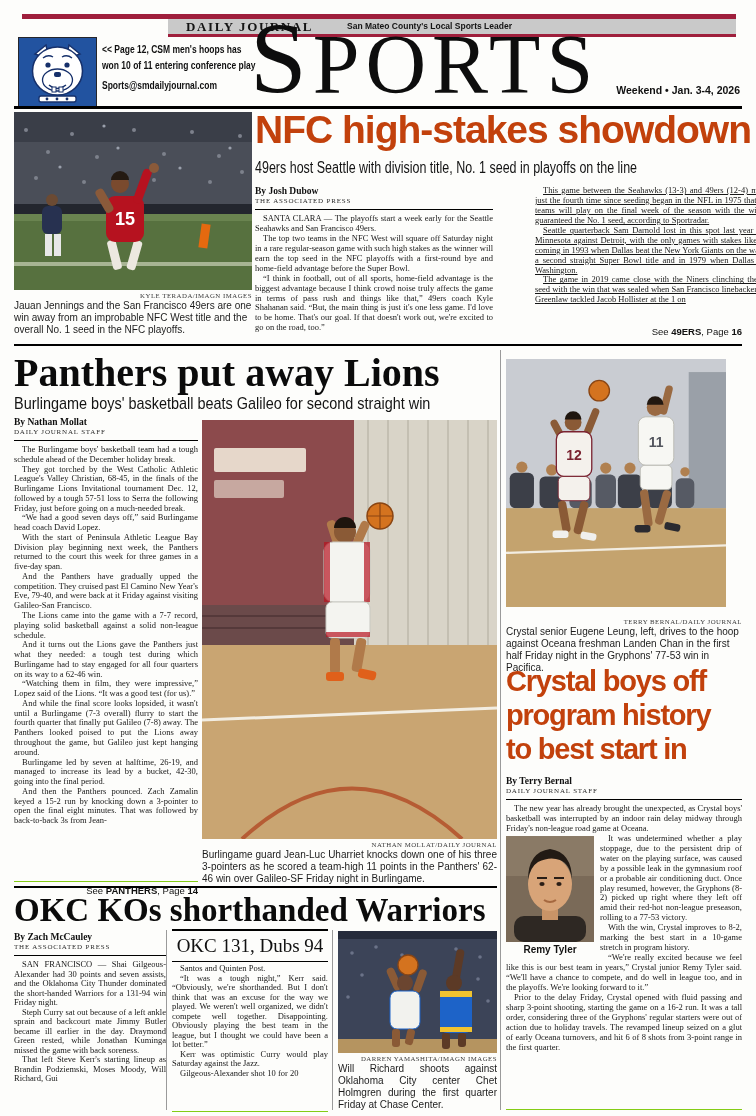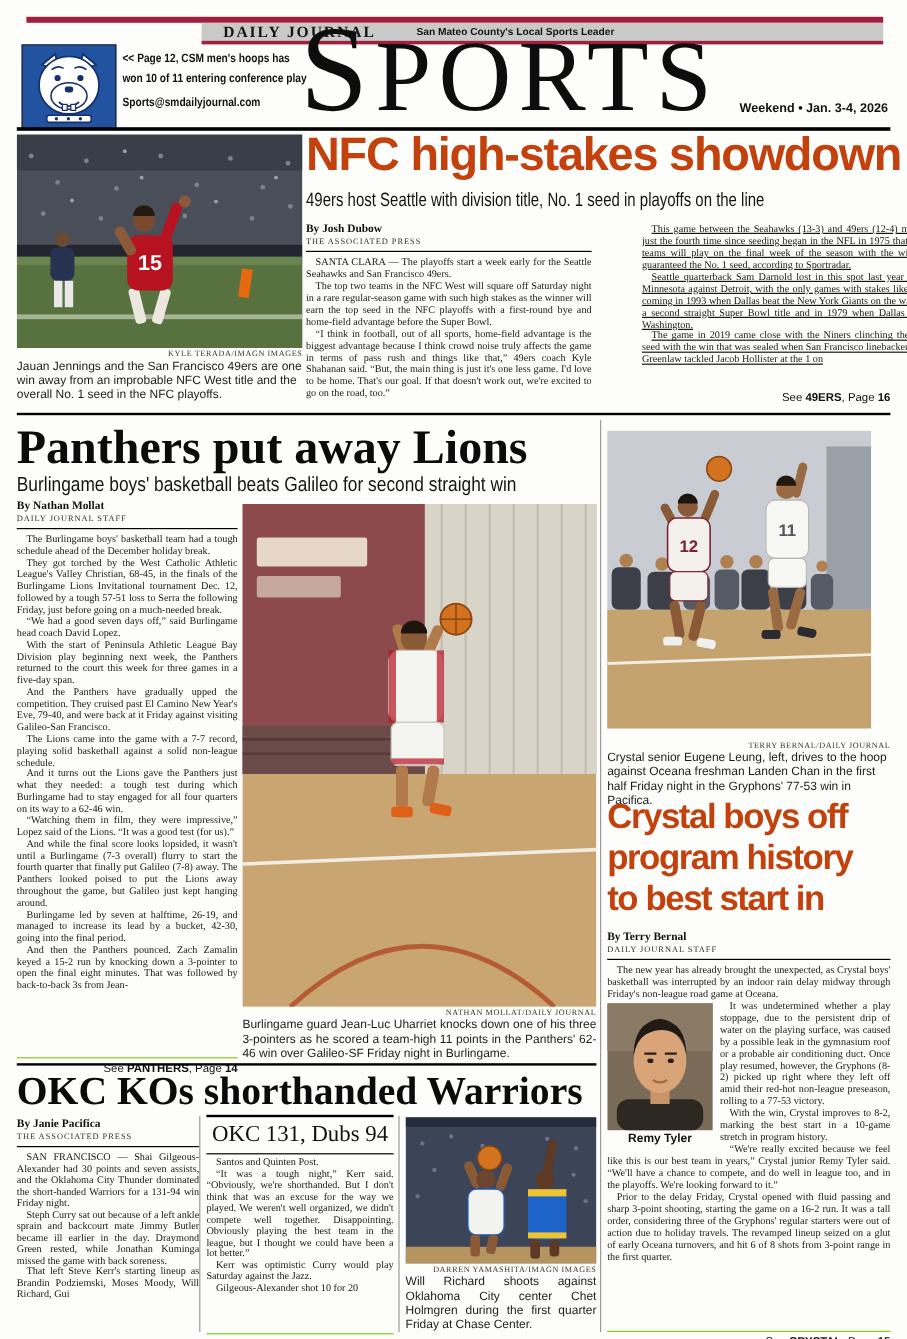--- a/index.html
+++ b/index.html
@@ -317,21 +317,21 @@
     <p>With the win, Crystal improves to 8-2, marking the best start in a 10-game stretch in program history.</p>
     <p>“We're really excited because we feel like this is our best team in years,” Crystal junior Remy Tyler said. “We'll have a chance to compete, and do well in league too, and in the playoffs. We're looking forward to it.”</p>
     <p>Prior to the delay Friday, Crystal opened with fluid passing and sharp 3-point shooting, starting the game on a 16-2 run. It was a tall order, considering three of the Gryphons' regular starters were out of action due to holiday travels. The revamped lineup seized on a glut of early Oceana turnovers, and hit 6 of 8 shots from 3-point range in the first quarter.</p>
   </div>
   <div class="abs jump topline" style="left:506px;top:1084px;width:236px;"><span>See </span><b>CRYSTAL</b><span>, Page </span><b>15</b></div>
 
   <div class="abs rule-black" style="left:14px;top:886px;width:483px;height:2px;"></div>
   <div class="abs hl-serif" style="left:14px;top:892px;width:483px;font-size:33px;">OKC KOs shorthanded Warriors</div>
 
   <div class="abs byline" style="left:14px;top:932px;width:152px;">
-    <div class="by">By Janie Pacifica</div>
+    <div class="by">By Zach McCauley</div>
     <div class="org">THE ASSOCIATED PRESS</div>
   </div>
   <div class="abs body" style="left:14px;top:960px;width:152px;height:150px;line-height:1.12;">
     <p>SAN FRANCISCO — Shai Gilgeous-Alexander had 30 points and seven assists, and the Oklahoma City Thunder dominated the short-handed Warriors for a 131-94 win Friday night.</p>
     <p>Steph Curry sat out because of a left ankle sprain and backcourt mate Jimmy Butler became ill earlier in the day. Draymond Green rested, while Jonathan Kuminga missed the game with back soreness.</p>
     <p>That left Steve Kerr's starting lineup as Brandin Podziemski, Moses Moody, Will Richard, Gui</p>
   </div>
 
   <div class="abs vrule" style="left:166px;top:930px;height:180px;"></div>
 

